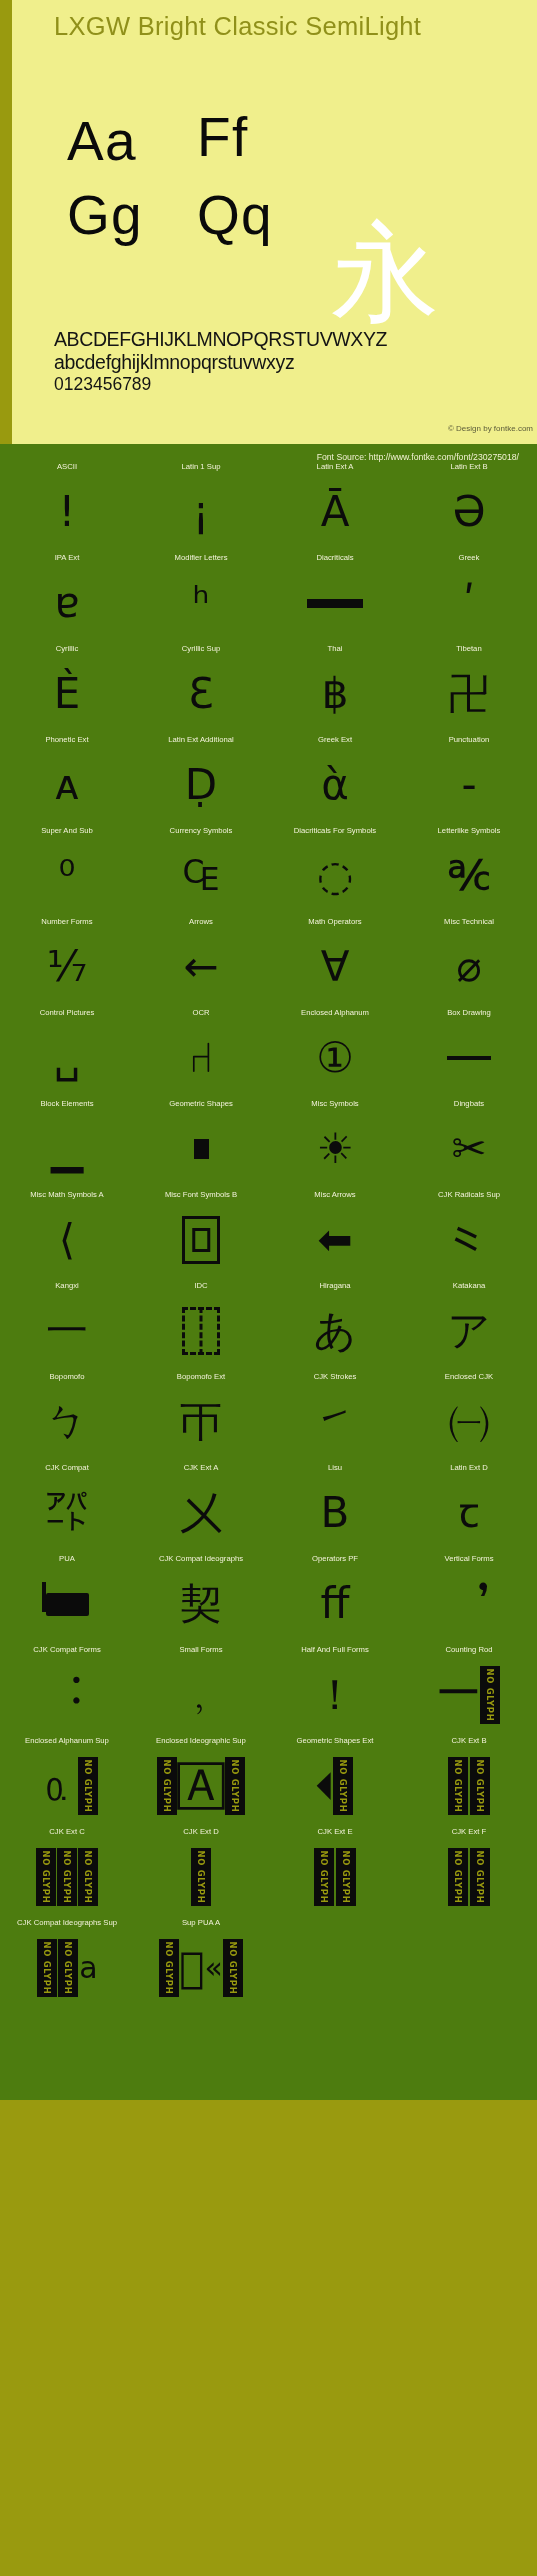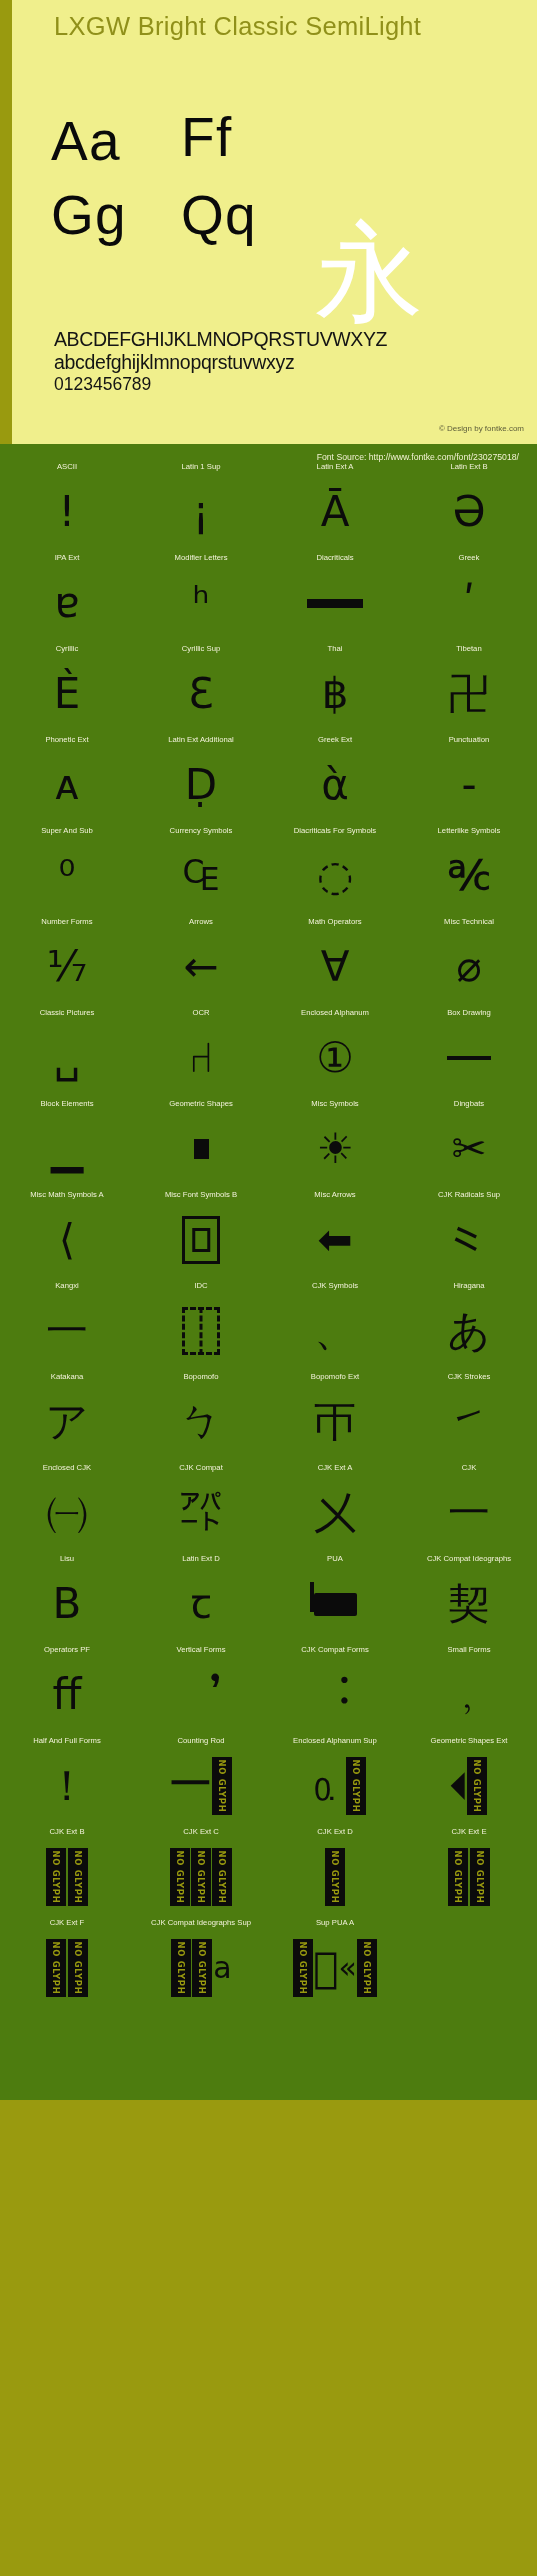--- a/index.html
+++ b/index.html
@@ -32,21 +32,21 @@
     letter-spacing: 0.3px;
     color: #90901a;
     font-family: "Liberation Sans", sans-serif;
     font-weight: 400;
     white-space: nowrap;
   }
 
   
   #glyph-showcase {
     position: absolute;
-    left: 0;
+    left: 16px;
     top: 114px;
     width: 482px;
     height: 188px;
   }
   .showcase-cell {
     position: absolute;
     font-size: 55px;
     line-height: 1;
     color: #0a0a0a;
     font-family: "Liberation Sans", sans-serif;
@@ -92,21 +92,21 @@
     line-height: 23px;
   }
   #alpha-digits {
     font-size: 17.5px;
     letter-spacing: 0px;
     line-height: 21.5px;
   }
 
   #copyright-line {
     position: absolute;
-    right: 26px;
+    right: 17px;
     bottom: 11.4px;
     font-size: 8px;
     color: #5c5c3a;
     font-family: "Liberation Sans", sans-serif;
     white-space: nowrap;
   }
 
   
   #blocks-section {
     background: #4d7c0f;
@@ -353,21 +353,21 @@
       </div>
       <div class="block-cell">
         <div class="block-label">Math Operators</div>
         <div class="block-sample">∀</div>
       </div>
       <div class="block-cell">
         <div class="block-label">Misc Technical</div>
         <div class="block-sample">⌀</div>
       </div>
       <div class="block-cell">
-        <div class="block-label">Classic Pictures</div>
+        <div class="block-label">Control Pictures</div>
         <div class="block-sample">␣</div>
       </div>
       <div class="block-cell">
         <div class="block-label">OCR</div>
         <div class="block-sample">⑁</div>
       </div>
       <div class="block-cell">
         <div class="block-label">Enclosed Alphanum</div>
         <div class="block-sample">①</div>
       </div>
@@ -421,24 +421,20 @@
       </div>
       <div class="block-cell">
         <div class="block-label">IDC</div>
         <div class="block-sample">
           <div class="shape-box dashed">
             <div class="inner"></div>
           </div>
         </div>
       </div>
       <div class="block-cell">
-        <div class="block-label">CJK Symbols</div>
-        <div class="block-sample">、</div>
-      </div>
-      <div class="block-cell">
         <div class="block-label">Hiragana</div>
         <div class="block-sample">あ</div>
       </div>
       <div class="block-cell">
         <div class="block-label">Katakana</div>
         <div class="block-sample">ア</div>
       </div>
       <div class="block-cell">
         <div class="block-label">Bopomofo</div>
         <div class="block-sample">ㄅ</div>
@@ -455,24 +451,20 @@
         <div class="block-label">Enclosed CJK</div>
         <div class="block-sample">㈠</div>
       </div>
       <div class="block-cell">
         <div class="block-label">CJK Compat</div>
         <div class="block-sample">㌀</div>
       </div>
       <div class="block-cell">
         <div class="block-label">CJK Ext A</div>
         <div class="block-sample">㐅</div>
-      </div>
-      <div class="block-cell">
-        <div class="block-label">CJK</div>
-        <div class="block-sample">一</div>
       </div>
       <div class="block-cell">
         <div class="block-label">Lisu</div>
         <div class="block-sample">ꓐ</div>
       </div>
       <div class="block-cell">
         <div class="block-label">Latin Ext D</div>
         <div class="block-sample">ꞇ</div>
       </div>
       <div class="block-cell">
@@ -523,20 +515,34 @@
         <div class="block-sample mixrow-wrap">
           <div class="mixrow">
             <span class="gl">🄀</span>
             <span class="noglyph">
               <span>NO GLYPH</span>
             </span>
           </div>
         </div>
       </div>
       <div class="block-cell">
+        <div class="block-label">Enclosed Ideographic Sup</div>
+        <div class="block-sample mixrow-wrap">
+          <div class="mixrow">
+            <span class="noglyph">
+              <span>NO GLYPH</span>
+            </span>
+            <span class="gl">🄰</span>
+            <span class="noglyph">
+              <span>NO GLYPH</span>
+            </span>
+          </div>
+        </div>
+      </div>
+      <div class="block-cell">
         <div class="block-label">Geometric Shapes Ext</div>
         <div class="block-sample mixrow-wrap">
           <div class="mixrow">
             <span class="gl">🞀</span>
             <span class="noglyph">
               <span>NO GLYPH</span>
             </span>
           </div>
         </div>
       </div>

